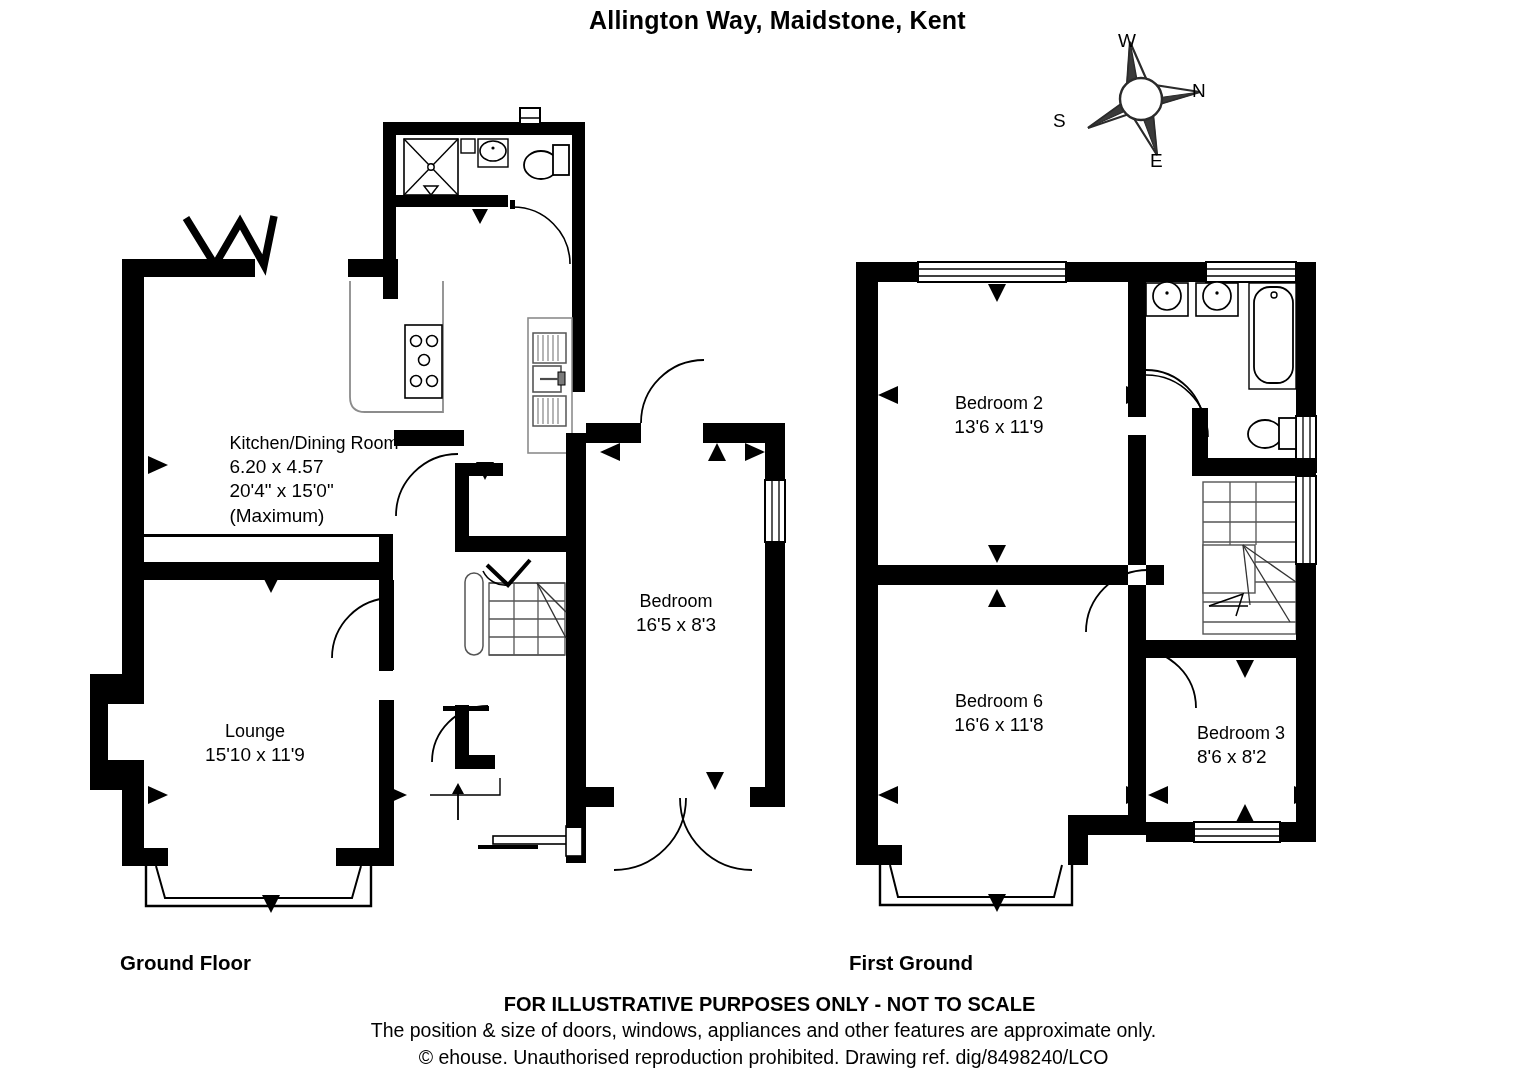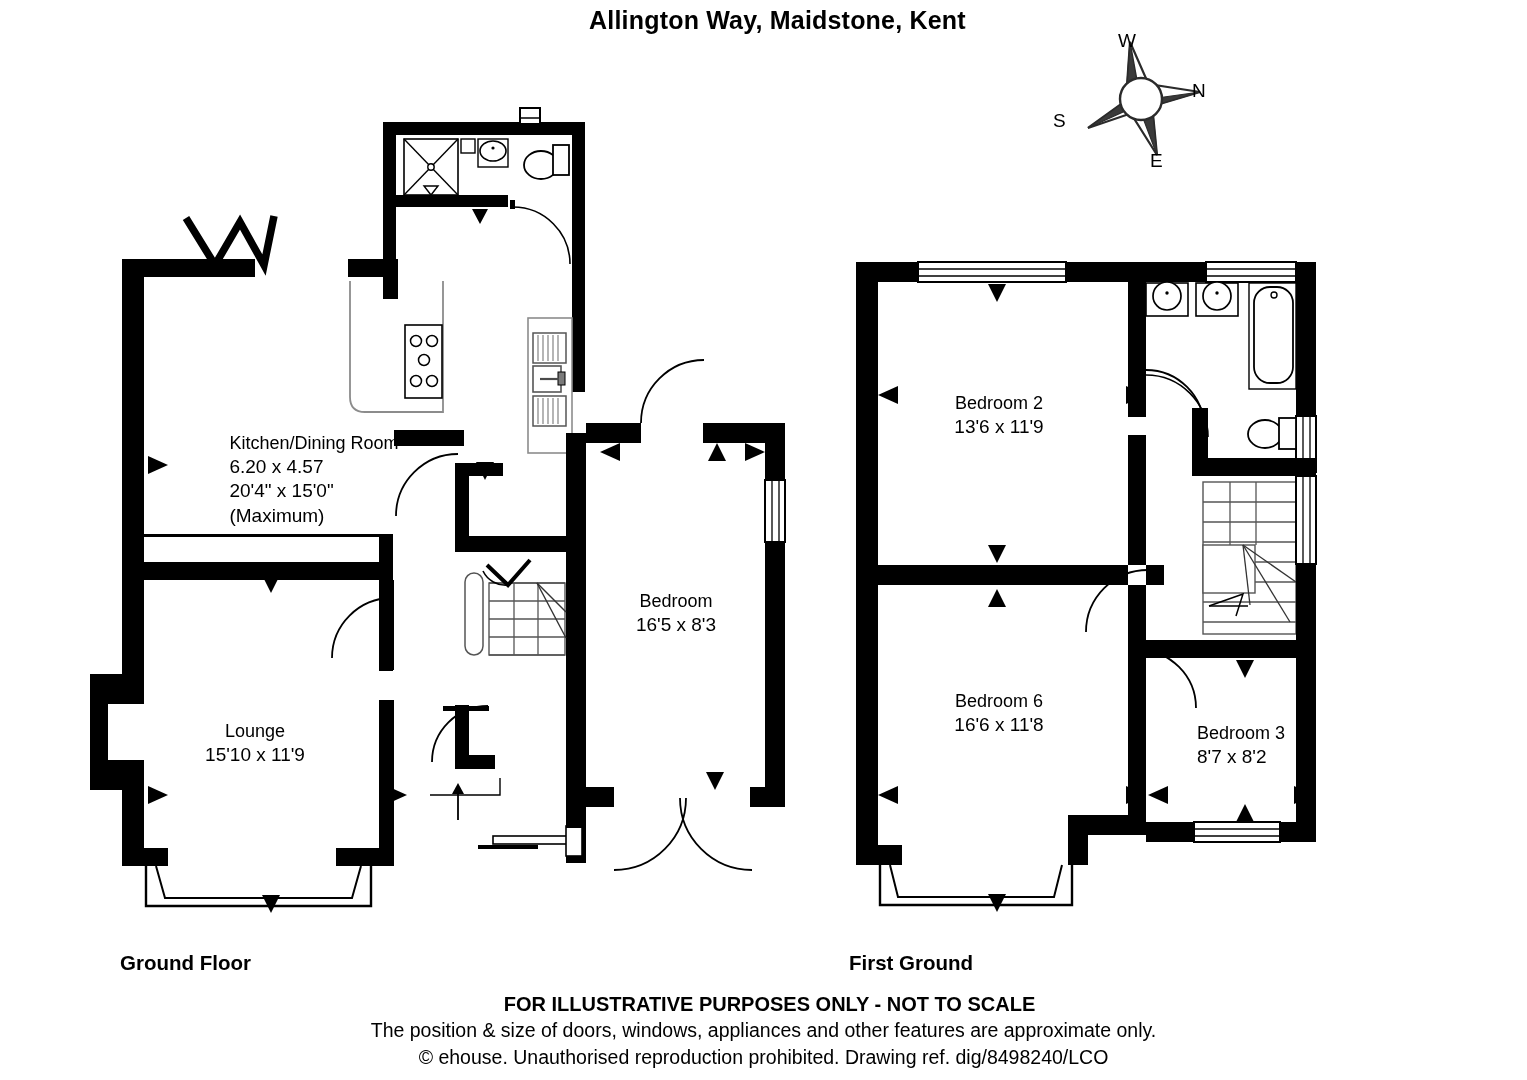--- a/index.html
+++ b/index.html
@@ -452,21 +452,21 @@
     <div class="room-dim">13'6 x 11'9</div>
   </div>
 
   <div class="room-block" style="left:999px; top:690px;">
     <div class="room-name">Bedroom 6</div>
     <div class="room-dim">16'6 x 11'8</div>
   </div>
 
   <div class="room-block" style="left:1241px; top:722px;">
     <div class="room-name">Bedroom 3</div>
-    <div class="room-dim">8'7 x 8'2</div>
+    <div class="room-dim">8'6 x 8'2</div>
   </div>
 
   <div class="txt compass-letter" style="left:1118px; top:30px;">W</div>
   <div class="txt compass-letter" style="left:1192px; top:80px;">N</div>
   <div class="txt compass-letter" style="left:1053px; top:110px;">S</div>
   <div class="txt compass-letter" style="left:1150px; top:150px;">E</div>
 
   <div class="txt floor-label" style="left:120px; top:951px;">Ground Floor</div>
   <div class="txt floor-label" style="left:849px; top:951px;">First Ground</div>
 

